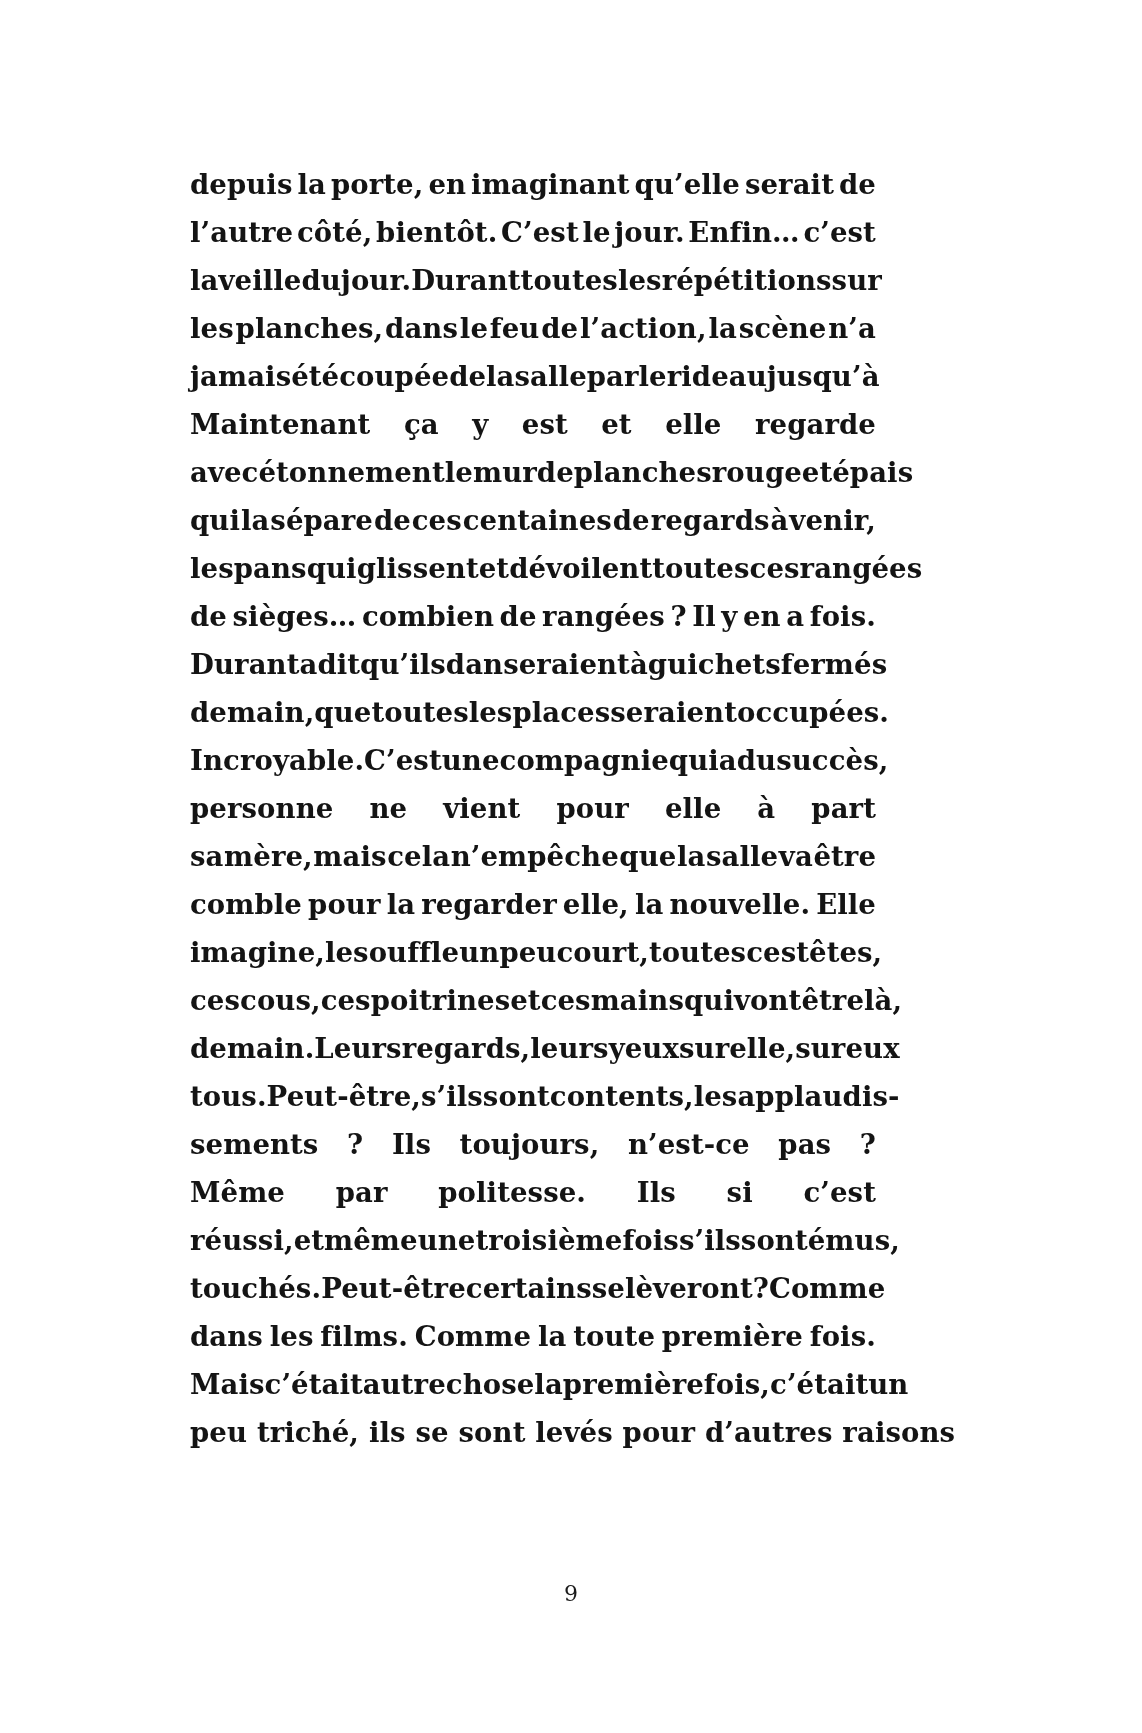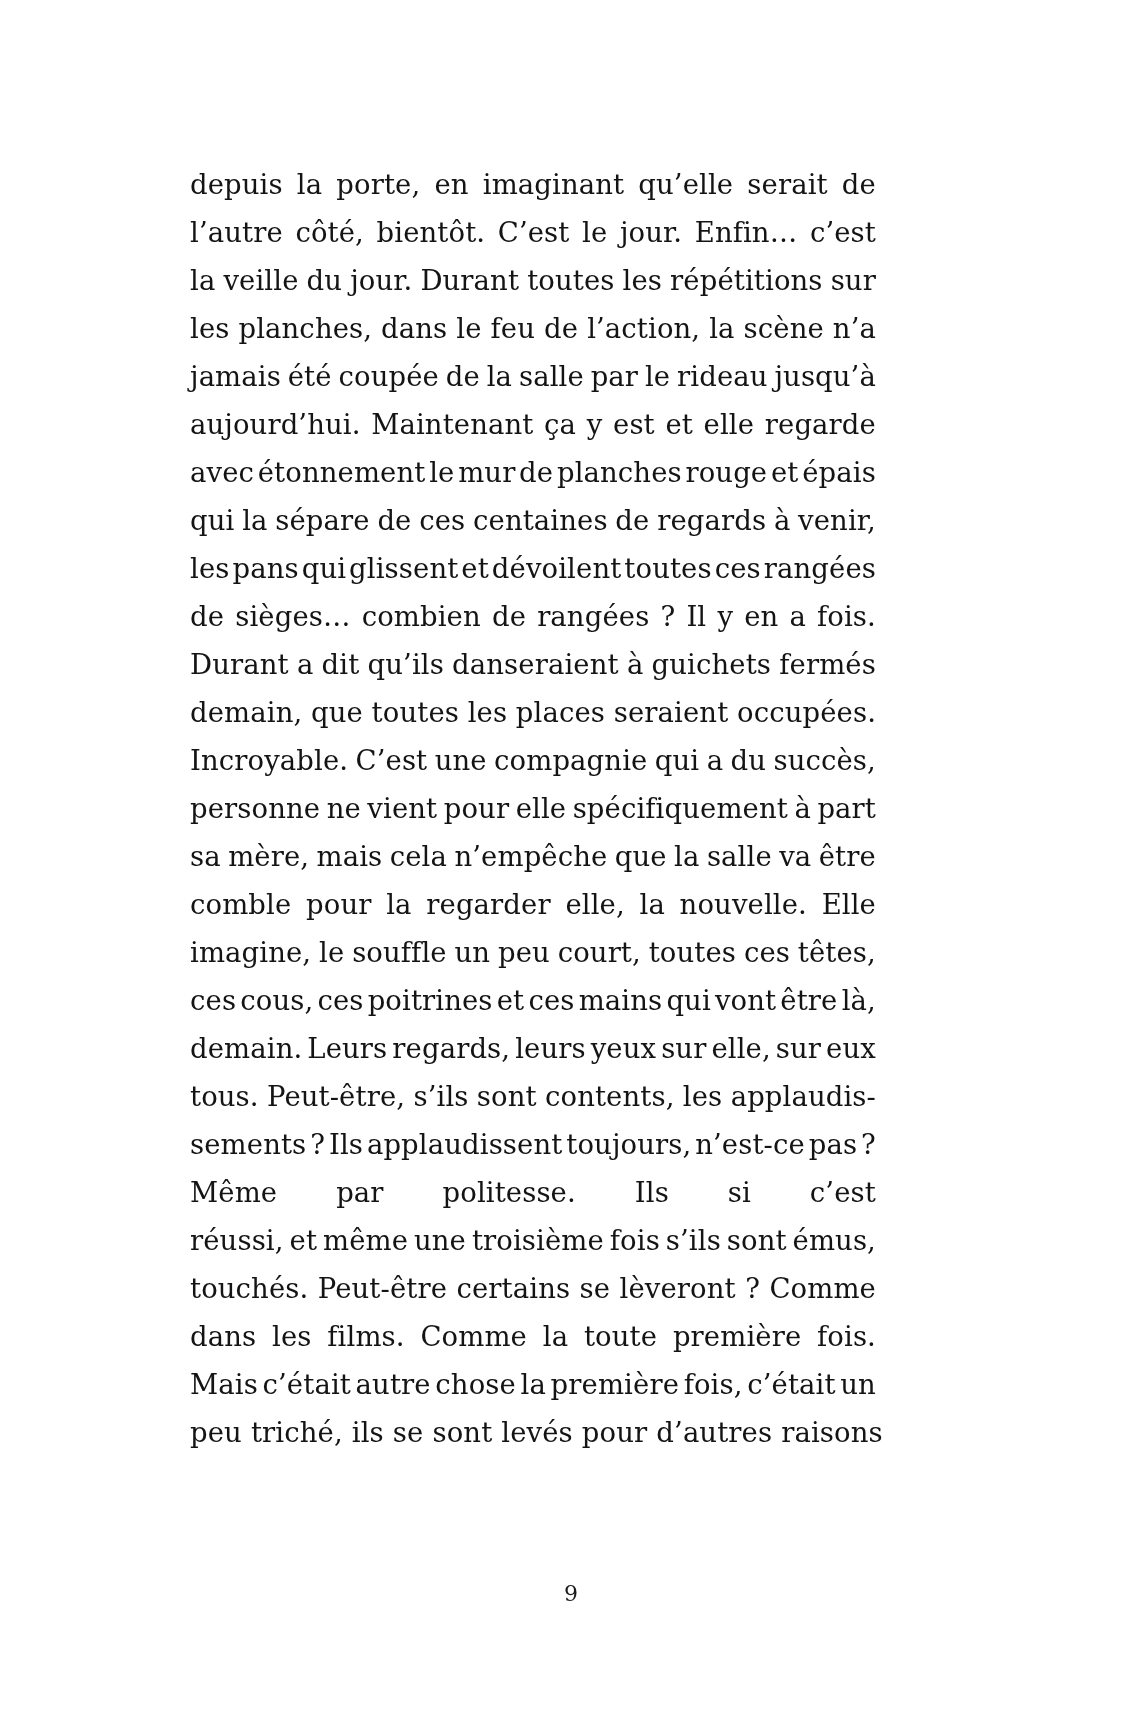--- a/index.html
+++ b/index.html
@@ -41,20 +41,21 @@
     text-align: left;
     text-rendering: optimizeLegibility;
   }
 
   
   .line {
     display: block;
     width: 100%;
     white-space: nowrap;
     height: 48px;
+    font-weight: bold;
   }
 
   
   .line.j {
     display: flex;
     justify-content: space-between;
     white-space: pre;
   }
   .line.j > .w {
     white-space: pre;
@@ -81,36 +82,36 @@
 
 <div class="page">
 
   <div class="textblock">
     <div class="para" id="para">
         <div class="line j"><span class="w">depuis</span><span class="w">la</span><span class="w">porte,</span><span class="w">en</span><span class="w">imaginant</span><span class="w">qu’elle</span><span class="w">serait</span><span class="w">de</span></div>
         <div class="line j"><span class="w">l’autre</span><span class="w">côté,</span><span class="w">bientôt.</span><span class="w">C’est</span><span class="w">le</span><span class="w">jour.</span><span class="w">Enfin…</span><span class="w">c’est</span></div>
         <div class="line j"><span class="w">la</span><span class="w">veille</span><span class="w">du</span><span class="w">jour.</span><span class="w">Durant</span><span class="w">toutes</span><span class="w">les</span><span class="w">répétitions</span><span class="w">sur</span></div>
         <div class="line j"><span class="w">les</span><span class="w">planches,</span><span class="w">dans</span><span class="w">le</span><span class="w">feu</span><span class="w">de</span><span class="w">l’action,</span><span class="w">la</span><span class="w">scène</span><span class="w">n’a</span></div>
         <div class="line j"><span class="w">jamais</span><span class="w">été</span><span class="w">coupée</span><span class="w">de</span><span class="w">la</span><span class="w">salle</span><span class="w">par</span><span class="w">le</span><span class="w">rideau</span><span class="w">jusqu’à</span></div>
-        <div class="line j"><span class="w">aujourd’hui.</span><span class="w">Maintenant</span><span class="w">ça</span><span class="w">y</span><span class="w">est</span><span class="w">et</span><span class="w">elle</span><span class="w">regarde</span></div>
+        <div class="line j"><span class="w">Maintenant</span><span class="w">ça</span><span class="w">y</span><span class="w">est</span><span class="w">et</span><span class="w">elle</span><span class="w">regarde</span></div>
         <div class="line j"><span class="w">avec</span><span class="w">étonnement</span><span class="w">le</span><span class="w">mur</span><span class="w">de</span><span class="w">planches</span><span class="w">rouge</span><span class="w">et</span><span class="w">épais</span></div>
         <div class="line j"><span class="w">qui</span><span class="w">la</span><span class="w">sépare</span><span class="w">de</span><span class="w">ces</span><span class="w">centaines</span><span class="w">de</span><span class="w">regards</span><span class="w">à</span><span class="w">venir,</span></div>
         <div class="line j"><span class="w">les</span><span class="w">pans</span><span class="w">qui</span><span class="w">glissent</span><span class="w">et</span><span class="w">dévoilent</span><span class="w">toutes</span><span class="w">ces</span><span class="w">rangées</span></div>
         <div class="line j"><span class="w">de</span><span class="w">sièges…</span><span class="w">combien</span><span class="w">de</span><span class="w">rangées</span><span class="w">?</span><span class="w">Il</span><span class="w">y</span><span class="w">en</span><span class="w">a</span><span class="w">fois.</span></div>
         <div class="line j"><span class="w">Durant</span><span class="w">a</span><span class="w">dit</span><span class="w">qu’ils</span><span class="w">danseraient</span><span class="w">à</span><span class="w">guichets</span><span class="w">fermés</span></div>
         <div class="line j"><span class="w">demain,</span><span class="w">que</span><span class="w">toutes</span><span class="w">les</span><span class="w">places</span><span class="w">seraient</span><span class="w">occupées.</span></div>
         <div class="line j"><span class="w">Incroyable.</span><span class="w">C’est</span><span class="w">une</span><span class="w">compagnie</span><span class="w">qui</span><span class="w">a</span><span class="w">du</span><span class="w">succès,</span></div>
-        <div class="line j"><span class="w">personne</span><span class="w">ne</span><span class="w">vient</span><span class="w">pour</span><span class="w">elle</span><span class="w">spécifiquement</span><span class="w">à</span><span class="w">part</span></div>
+        <div class="line j"><span class="w">personne</span><span class="w">ne</span><span class="w">vient</span><span class="w">pour</span><span class="w">elle</span><span class="w">à</span><span class="w">part</span></div>
         <div class="line j"><span class="w">sa</span><span class="w">mère,</span><span class="w">mais</span><span class="w">cela</span><span class="w">n’empêche</span><span class="w">que</span><span class="w">la</span><span class="w">salle</span><span class="w">va</span><span class="w">être</span></div>
         <div class="line j"><span class="w">comble</span><span class="w">pour</span><span class="w">la</span><span class="w">regarder</span><span class="w">elle,</span><span class="w">la</span><span class="w">nouvelle.</span><span class="w">Elle</span></div>
         <div class="line j"><span class="w">imagine,</span><span class="w">le</span><span class="w">souffle</span><span class="w">un</span><span class="w">peu</span><span class="w">court,</span><span class="w">toutes</span><span class="w">ces</span><span class="w">têtes,</span></div>
         <div class="line j"><span class="w">ces</span><span class="w">cous,</span><span class="w">ces</span><span class="w">poitrines</span><span class="w">et</span><span class="w">ces</span><span class="w">mains</span><span class="w">qui</span><span class="w">vont</span><span class="w">être</span><span class="w">là,</span></div>
         <div class="line j"><span class="w">demain.</span><span class="w">Leurs</span><span class="w">regards,</span><span class="w">leurs</span><span class="w">yeux</span><span class="w">sur</span><span class="w">elle,</span><span class="w">sur</span><span class="w">eux</span></div>
         <div class="line j"><span class="w">tous.</span><span class="w">Peut-être,</span><span class="w">s’ils</span><span class="w">sont</span><span class="w">contents,</span><span class="w">les</span><span class="w">applaudis-</span></div>
-        <div class="line j"><span class="w">sements</span><span class="w">?</span><span class="w">Ils</span><span class="w">applaudissent</span><span class="w">toujours,</span><span class="w">n’est-ce</span><span class="w">pas</span><span class="w">?</span></div>
+        <div class="line j"><span class="w">sements</span><span class="w">?</span><span class="w">Ils</span><span class="w">toujours,</span><span class="w">n’est-ce</span><span class="w">pas</span><span class="w">?</span></div>
         <div class="line j"><span class="w">Même</span><span class="w">par</span><span class="w">politesse.</span><span class="w">Ils</span><span class="w">si</span><span class="w">c’est</span></div>
         <div class="line j"><span class="w">réussi,</span><span class="w">et</span><span class="w">même</span><span class="w">une</span><span class="w">troisième</span><span class="w">fois</span><span class="w">s’ils</span><span class="w">sont</span><span class="w">émus,</span></div>
         <div class="line j"><span class="w">touchés.</span><span class="w">Peut-être</span><span class="w">certains</span><span class="w">se</span><span class="w">lèveront</span><span class="w">?</span><span class="w">Comme</span></div>
         <div class="line j"><span class="w">dans</span><span class="w">les</span><span class="w">films.</span><span class="w">Comme</span><span class="w">la</span><span class="w">toute</span><span class="w">première</span><span class="w">fois.</span></div>
         <div class="line j"><span class="w">Mais</span><span class="w">c’était</span><span class="w">autre</span><span class="w">chose</span><span class="w">la</span><span class="w">première</span><span class="w">fois,</span><span class="w">c’était</span><span class="w">un</span></div>
         <div class="line last">peu triché, ils se sont levés pour d’autres raisons</div>
       </div>
   </div>
 
   <div class="pagenum">9</div>

